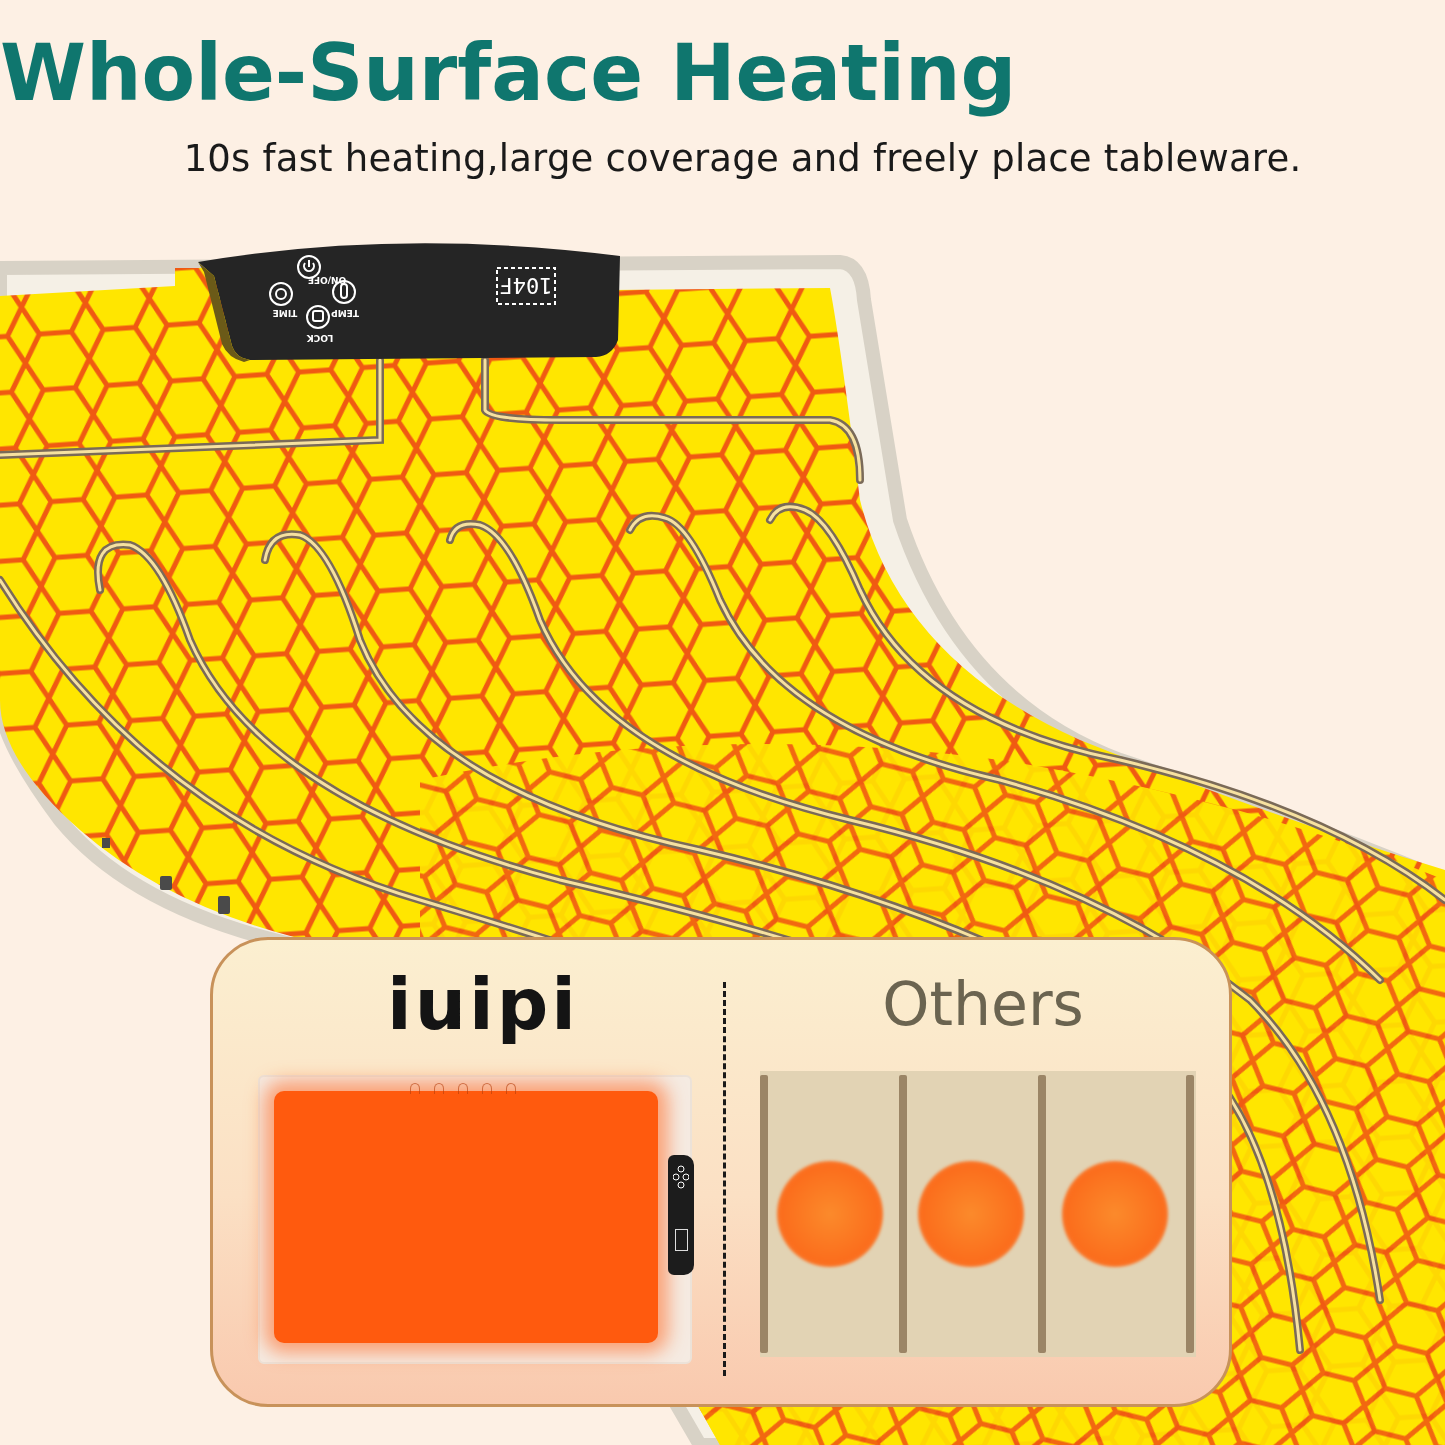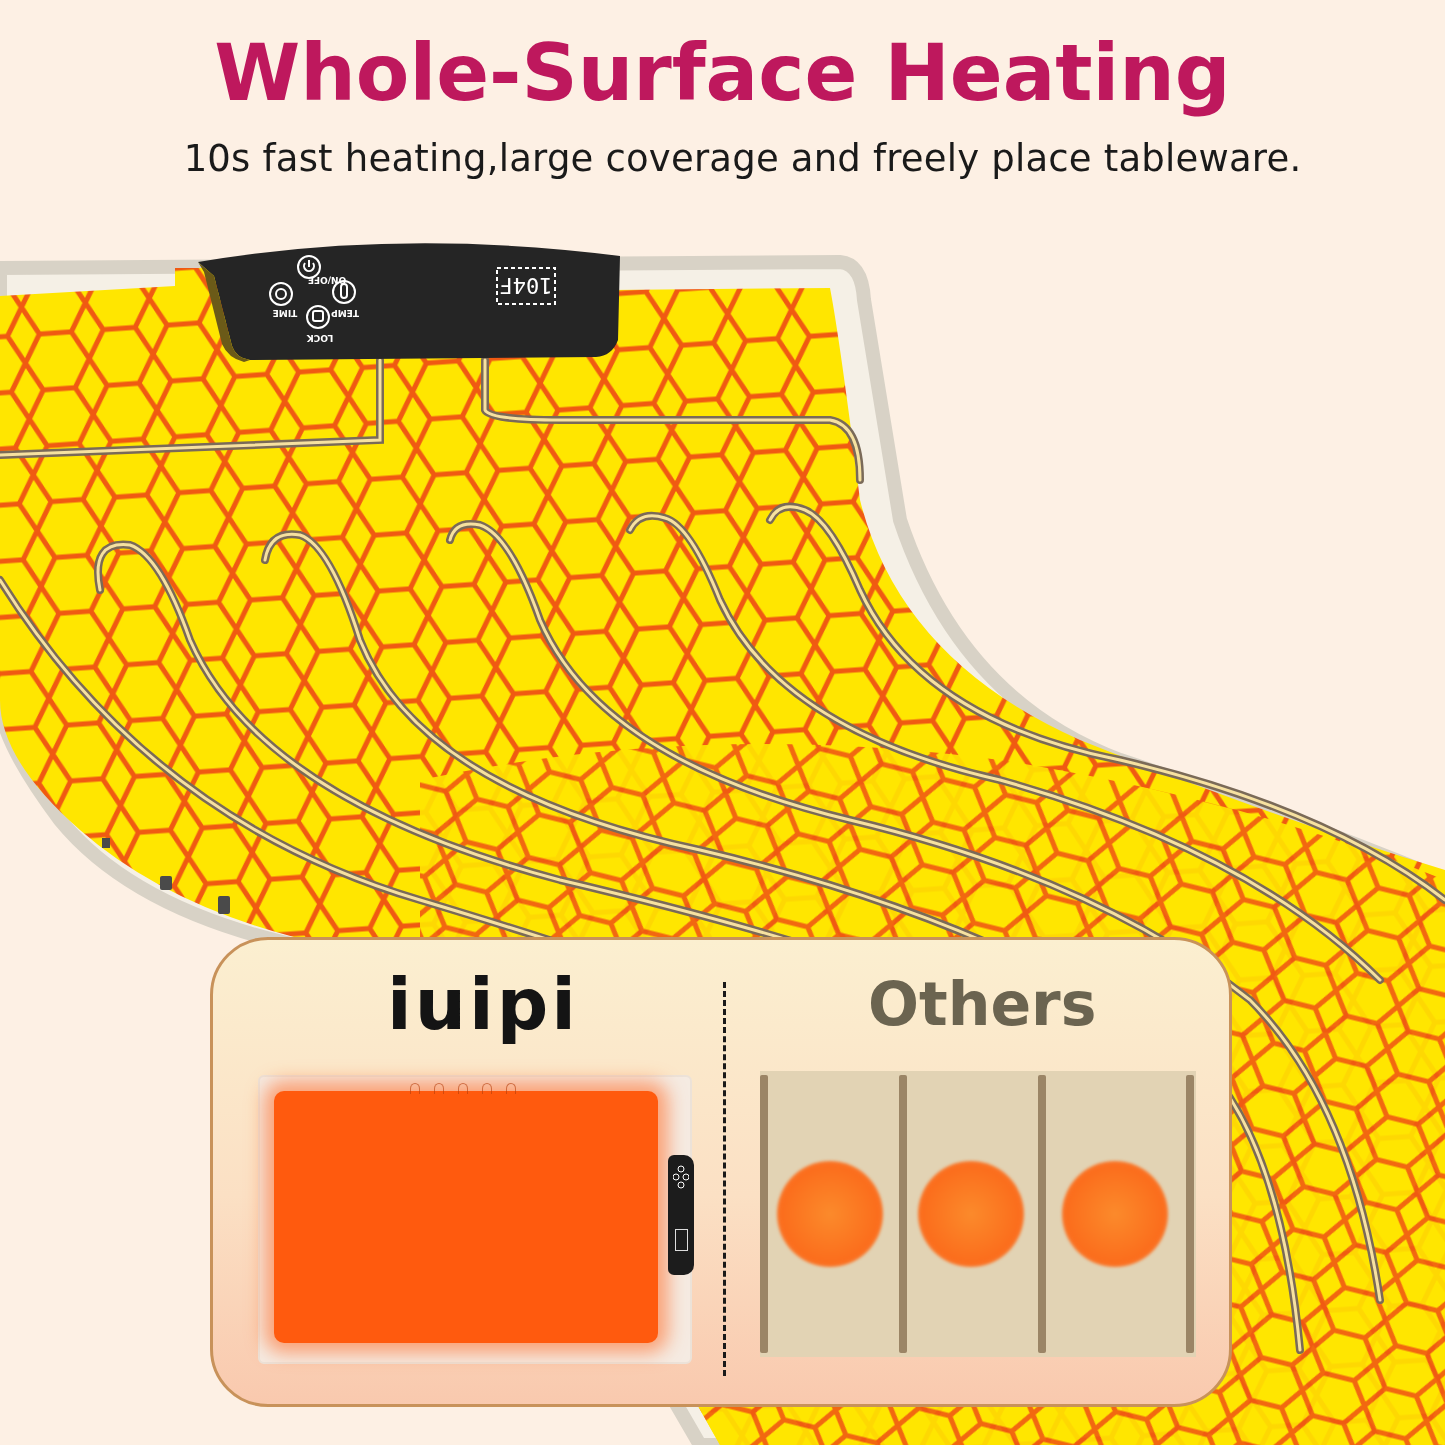--- a/index.html
+++ b/index.html
@@ -2,45 +2,45 @@
 <html><head>
 <meta charset="utf-8">
 <style>
   html, body { margin: 0; padding: 0; }
   body {
     width: 1445px; height: 1445px; overflow: hidden; position: relative;
     background: #fdf0e4;
     font-family: "Liberation Sans", "DejaVu Sans", sans-serif;
   }
   .title {
-    position: absolute; left: 0; right: 0; top: 34px; text-align: center;
+    position: absolute; left: 0; right: 0; top: 34px; text-align: left;
     font-family: "DejaVu Sans", sans-serif; font-weight: bold;
-    font-size: 78px; letter-spacing: 0px; color: #be185d; line-height: 1;
+    font-size: 78px; letter-spacing: 0px; color: #0f766e; line-height: 1;
   }
   .subtitle {
     position: absolute; left: 0; right: 0; top: 140px; text-align: center;
     font-family: "DejaVu Sans", sans-serif; font-size: 37px; color: #1a1a1a;
     line-height: 1; letter-spacing: 0.2px; margin-left: 40px;
   }
   svg.scene { position: absolute; left: 0; top: 0; }
   .panel-wrap { position: absolute; left: 0; top: 0; width: 1298px; height: 1445px; pointer-events: none; }
   .card {
     position: absolute; left: 210px; top: 937px; width: 1022px; height: 470px;
     border-radius: 58px; border: 3px solid #c8925a;
     background: linear-gradient(180deg, #fbefd0 0%, #fbe0c4 55%, #f9c9ae 100%);
     box-sizing: border-box; pointer-events: auto;
   }
   .brand {
     position: absolute; left: 170px; top: 28px; width: 200px; text-align: center;
     font-family: "DejaVu Sans", sans-serif; font-size: 72px; font-weight: bold;
     color: #141414; letter-spacing: 3px; line-height: 1;
   }
   .others {
-    position: absolute; left: 655px; top: 34px; width: 230px; text-align: left;
-    font-family: "DejaVu Sans", sans-serif; font-size: 60px; color: #6b6450; line-height: 1; font-weight: bold;
+    position: absolute; left: 655px; top: 34px; width: 230px; text-align: center;
+    font-family: "DejaVu Sans", sans-serif; font-size: 60px; color: #6b6450; line-height: 1;
   }
   .divider {
     position: absolute; left: 510px; top: 42px; height: 394px; width: 0;
     border-left: 3px dashed #1a1a1a;
   }
   .heat-plate {
     position: absolute; left: 45px; top: 135px; width: 430px; height: 285px;
     background: #f5ebe2; border-radius: 6px; border: 2px solid #ece2d8;
   }
   .heat-fill {

